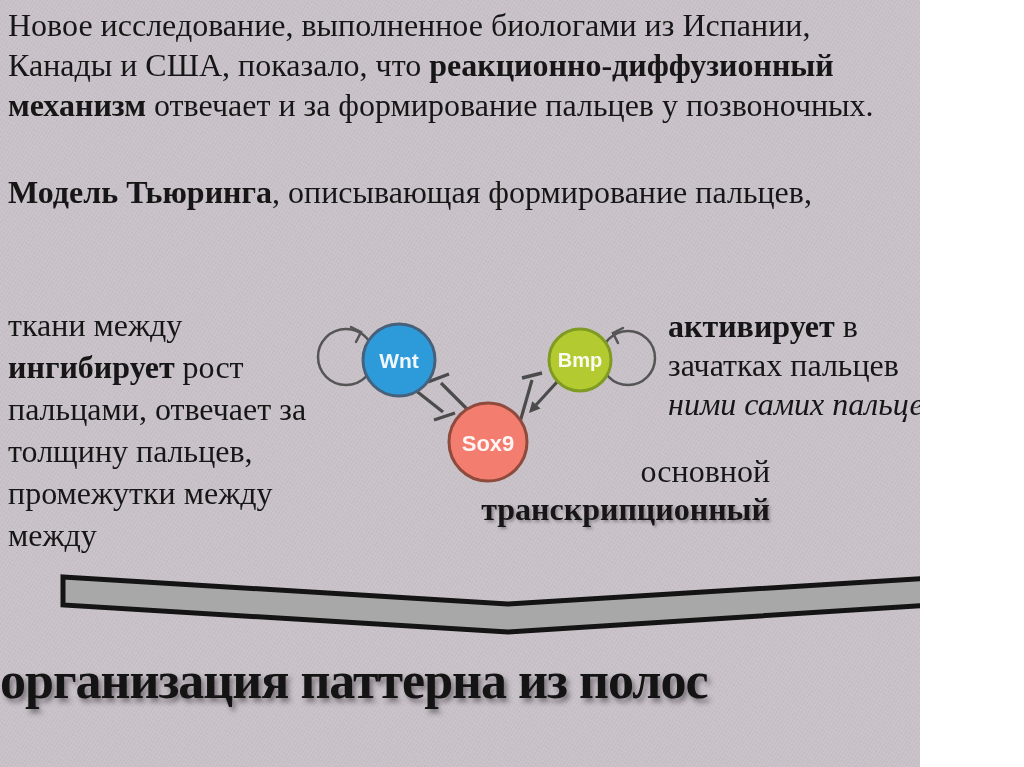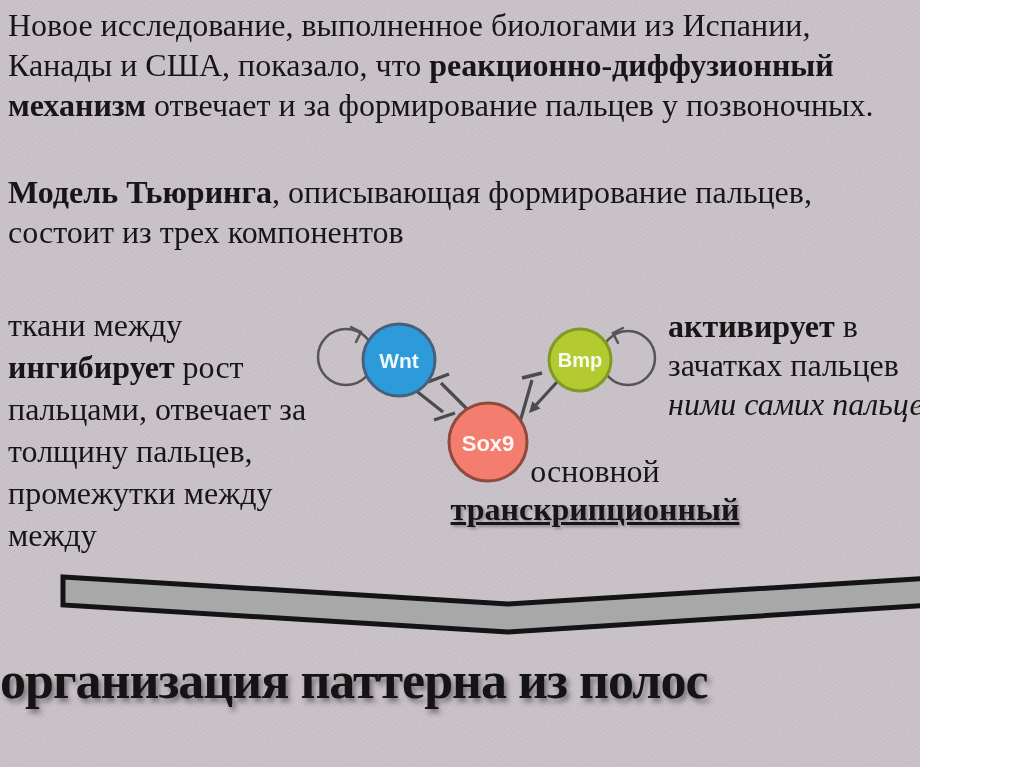--- a/index.html
+++ b/index.html
@@ -14,22 +14,22 @@
     font-family:"Liberation Serif","DejaVu Serif",serif;
     color:#161616;
   }
   .txt{position:absolute;white-space:nowrap;font-size:32px;}
   .b{font-weight:bold;}
   .i{font-style:italic;}
   .intro{left:8px;top:5px;line-height:40px;}
   .turing{left:8px;top:172px;line-height:40px;}
   .inhibit{left:8px;top:304px;line-height:42px;}
   .activate{left:668px;top:307px;line-height:39px;}
-  .caption{left:420px;top:452px;width:350px;text-align:center;line-height:38px;}
-  .caption .b{text-shadow:2px 2px 3px rgba(60,50,60,.4);text-decoration:underline;}
+  .caption{left:420px;top:452px;width:350px;text-align:right;line-height:38px;}
+  .caption .b{text-shadow:2px 2px 3px rgba(60,50,60,.4);}
   .diagram{position:absolute;left:300px;top:312px;width:370px;height:180px;}
   .chevron{position:absolute;left:58px;top:571px;width:895px;height:68px;}
   .title{
     position:absolute;left:0;right:0;top:651px;
     text-align:left;font-size:52px;font-weight:bold;letter-spacing:-1px;
     color:#141414;text-shadow:3px 4px 5px rgba(45,38,45,.5);
     white-space:nowrap;
   }
   
   .loop{fill:none;stroke:#555;stroke-width:2.5;}
@@ -49,21 +49,20 @@
 <div class="slide">
 
   <div class="txt intro">
     <div><span>Новое исследование, выполненное биологами из Испании,</span></div>
     <div><span>Канады и США, показало, что </span><span class="b">реакционно-диффузионный</span></div>
     <div><span class="b">механизм</span><span> отвечает и за формирование пальцев у позвоночных.</span></div>
   </div>
 
   <div class="txt turing">
     <div><span class="b">Модель Тьюринга</span><span>, описывающая формирование пальцев,</span></div>
-    <div><span>состоит из трех компонентов</span></div>
   </div>
 
   <div class="txt inhibit">
     <div><span>ткани между</span></div>
     <div><span class="b">ингибирует</span><span> рост</span></div>
     <div><span>пальцами, отвечает за</span></div>
     <div><span>толщину пальцев,</span></div>
     <div><span>промежутки между</span></div>
     <div><span>между</span></div>
   </div>

